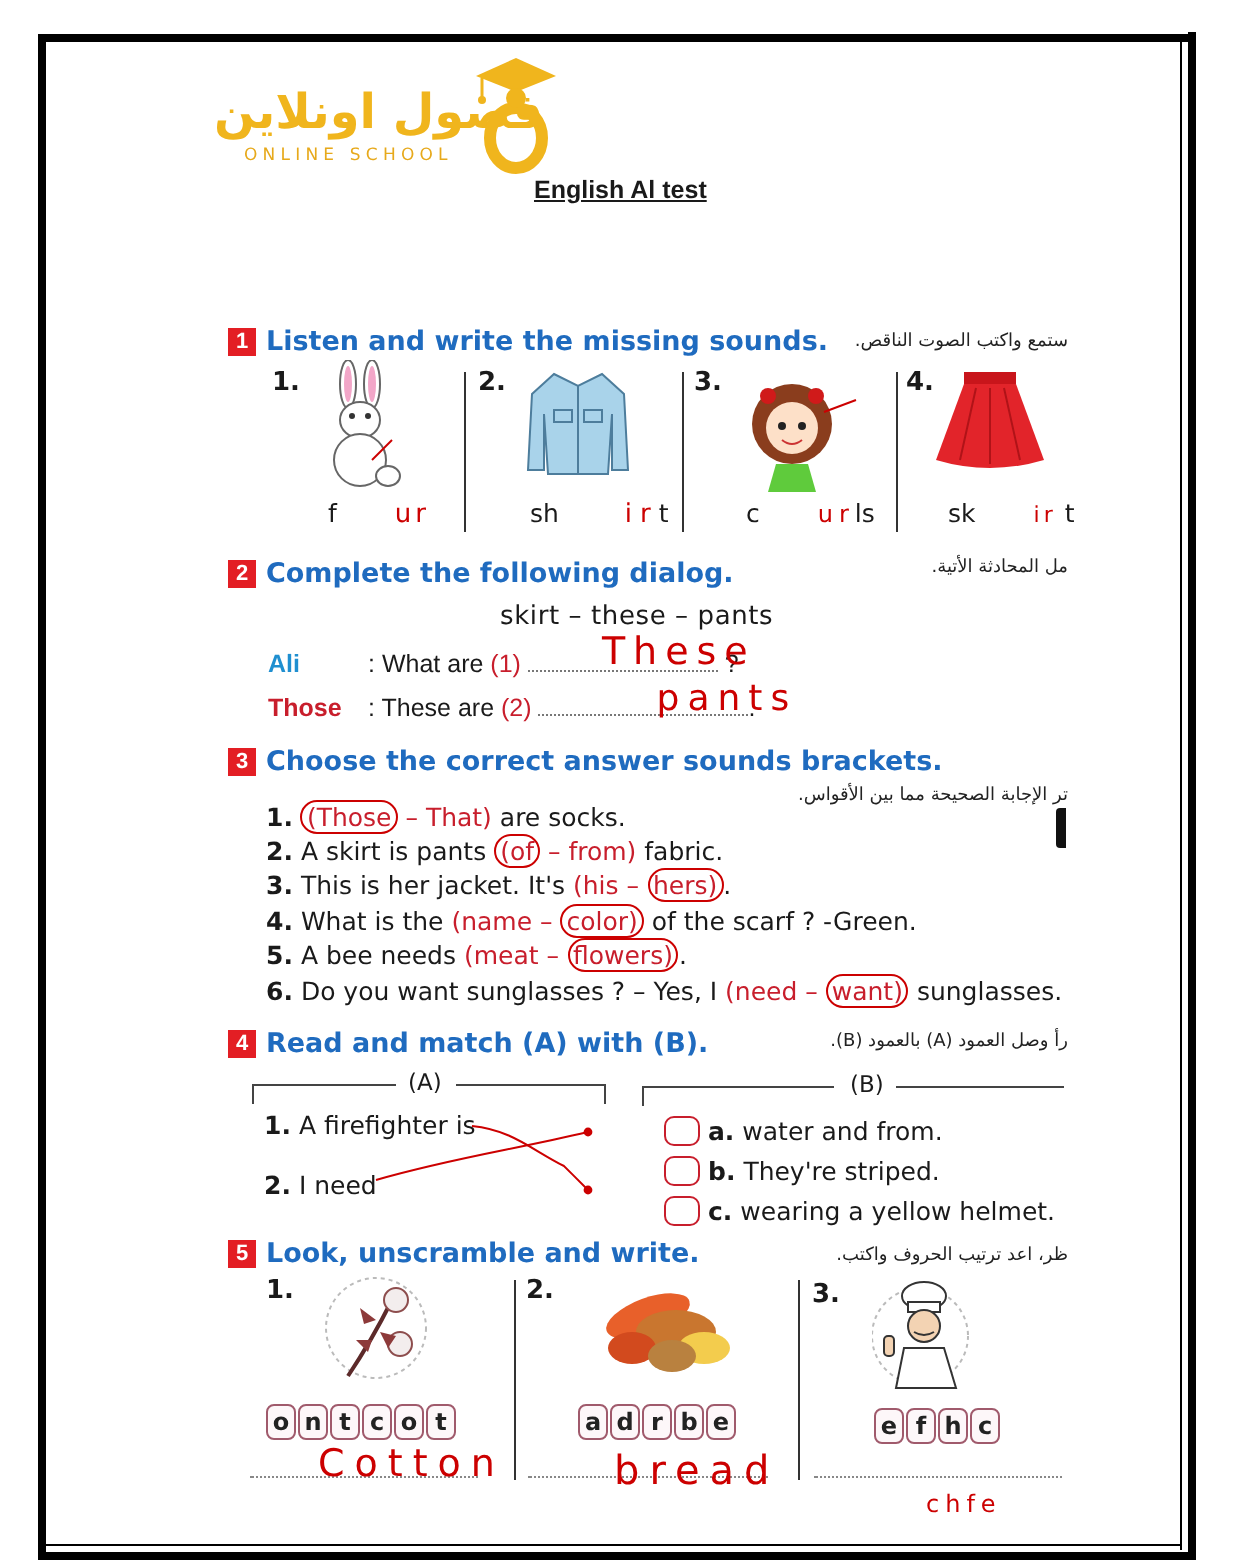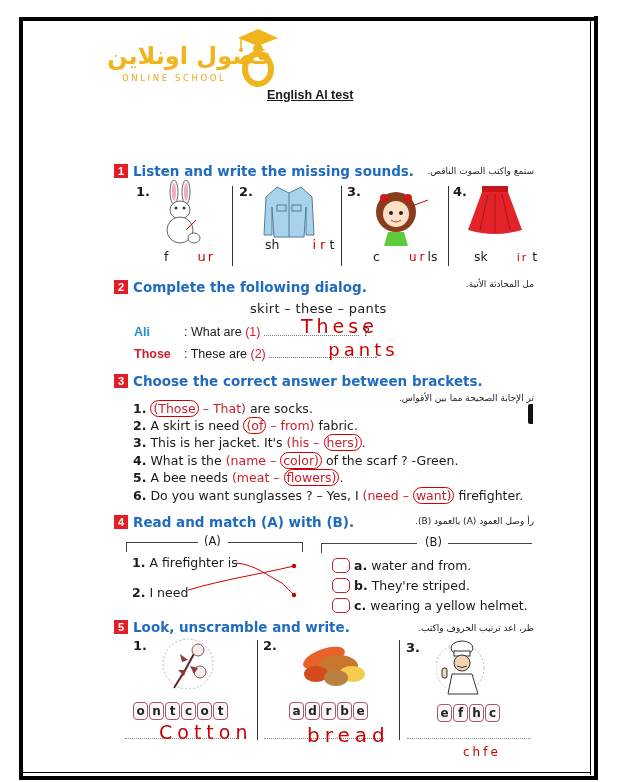--- a/index.html
+++ b/index.html
@@ -117,21 +117,21 @@
   <line x1="42" y1="16" x2="58" y2="10" stroke="#c00"></line>
 </svg>
 
 <svg class="abs" style="left:466px; top:184px" width="58" height="52" viewBox="0 0 58 52">
   <rect x="16" y="2" width="26" height="6" fill="#c8151b"></rect>
   <path d="M16 8 L42 8 L56 46 Q29 54 2 46 Z" fill="#e2242a"></path>
   <path d="M22 10 L14 46 M29 10 L29 48 M36 10 L44 46" stroke="#b01318" fill="none"></path>
 </svg>
 
 <div class="word" style="left:164px; top:249px"><span>f</span><span class="hw" style="position:relative; font-size:13px; letter-spacing:2px">ur</span><span></span></div>
-<div class="word" style="left:265px; top:237px"><span>sh</span> <span class="hw" style="position:relative; font-size:13px; letter-spacing:4px">ir</span><span>t</span></div>
+<div class="word" style="left:265px; top:249px"><span>sh</span> <span class="hw" style="position:relative; font-size:13px; letter-spacing:4px">ir</span><span>t</span></div>
 <div class="word" style="left:373px; top:249px"><span>c</span><span class="hw" style="position:relative; font-size:12px; letter-spacing:3px">ur</span><span>ls</span></div>
 <div class="word" style="left:474px; top:249px"><span>sk</span><span class="hw" style="position:relative; font-size:11px; letter-spacing:2px">ir</span> <span>t</span></div>
 
 <div class="sec-head" style="top:279px">
   <span class="badge">2</span>
   <span class="sec-title">Complete the following dialog.</span>
 </div>
 <div class="ar-note" style="right:86px; top:279px">مل المحادثة الأتية.</div>
 <div class="abs dialog-words">skirt  –  these  –  pants</div>
 
@@ -144,32 +144,32 @@
 </div>
 <div class="dlg" style="left:134px; top:347px">
   <span style="display:inline-block; width:50px; font-weight:bold; color:#c81e2c">Those</span><span>:</span>
   <span>These are</span>
   <span class="red">(2)</span>
   <span class="dots" style="position:relative; width:105px"><span class="hw" style="left:30px; top:-8px; font-size:18px; letter-spacing:4px;">pants</span></span><span>.</span>
 </div>
 
 <div class="sec-head" style="top:373px">
   <span class="badge">3</span>
-  <span class="sec-title">Choose the correct answer between brackets.</span>
+  <span class="sec-title">Choose the correct answer sounds brackets.</span>
 </div>
 <div class="ar-note" style="right:86px; top:393px">تر الإجابة الصحيحة مما بين الأقواس.</div>
 <div class="abs" style="left:528px; top:404px; width:5px; height:20px; background:#111; border-radius:2px 0 0 2px"></div>
 
 <div id="q3-list">
     <div class="q3" style="top: 401px;"><b>1.</b> <span></span><span class="red circ">(Those</span><span class="red"> – </span><span class="red">That)</span><span> are socks.</span></div>
-    <div class="q3" style="top: 418px;"><b>2.</b> <span>A skirt is need </span><span class="red circ">(of</span><span class="red"> – </span><span class="red">from)</span><span> fabric.</span></div>
+    <div class="q3" style="top: 418px;"><b>2.</b> <span>A skirt is pants </span><span class="red circ">(of</span><span class="red"> – </span><span class="red">from)</span><span> fabric.</span></div>
     <div class="q3" style="top: 435px;"><b>3.</b> <span>This is her jacket. It's </span><span class="red">(his</span><span class="red"> – </span><span class="red circ">hers)</span><span>.</span></div>
     <div class="q3" style="top: 453px;"><b>4.</b> <span>What is the </span><span class="red">(name</span><span class="red"> – </span><span class="red circ">color)</span><span> of the scarf ? -Green.</span></div>
     <div class="q3" style="top: 470px;"><b>5.</b> <span>A bee needs </span><span class="red">(meat</span><span class="red"> – </span><span class="red circ">flowers)</span><span>.</span></div>
-    <div class="q3" style="top: 488px;"><b>6.</b> <span>Do you want sunglasses ? – Yes, I </span><span class="red">(need</span><span class="red"> – </span><span class="red circ">want)</span><span> firefighter.</span></div>
+    <div class="q3" style="top: 488px;"><b>6.</b> <span>Do you want sunglasses ? – Yes, I </span><span class="red">(need</span><span class="red"> – </span><span class="red circ">want)</span><span> sunglasses.</span></div>
   </div>
 
 <div class="sec-head" style="top:514px">
   <span class="badge">4</span>
   <span class="sec-title">Read and match (A) with (B).</span>
 </div>
 <div class="ar-note" style="right:86px; top:516px">رأ وصل العمود (A) بالعمود (B).</div>
 
 <div class="brk" style="left:126px; top:542px; width:72px"></div>
 <div class="brk" style="left:228px; top:542px; width:75px"></div>

